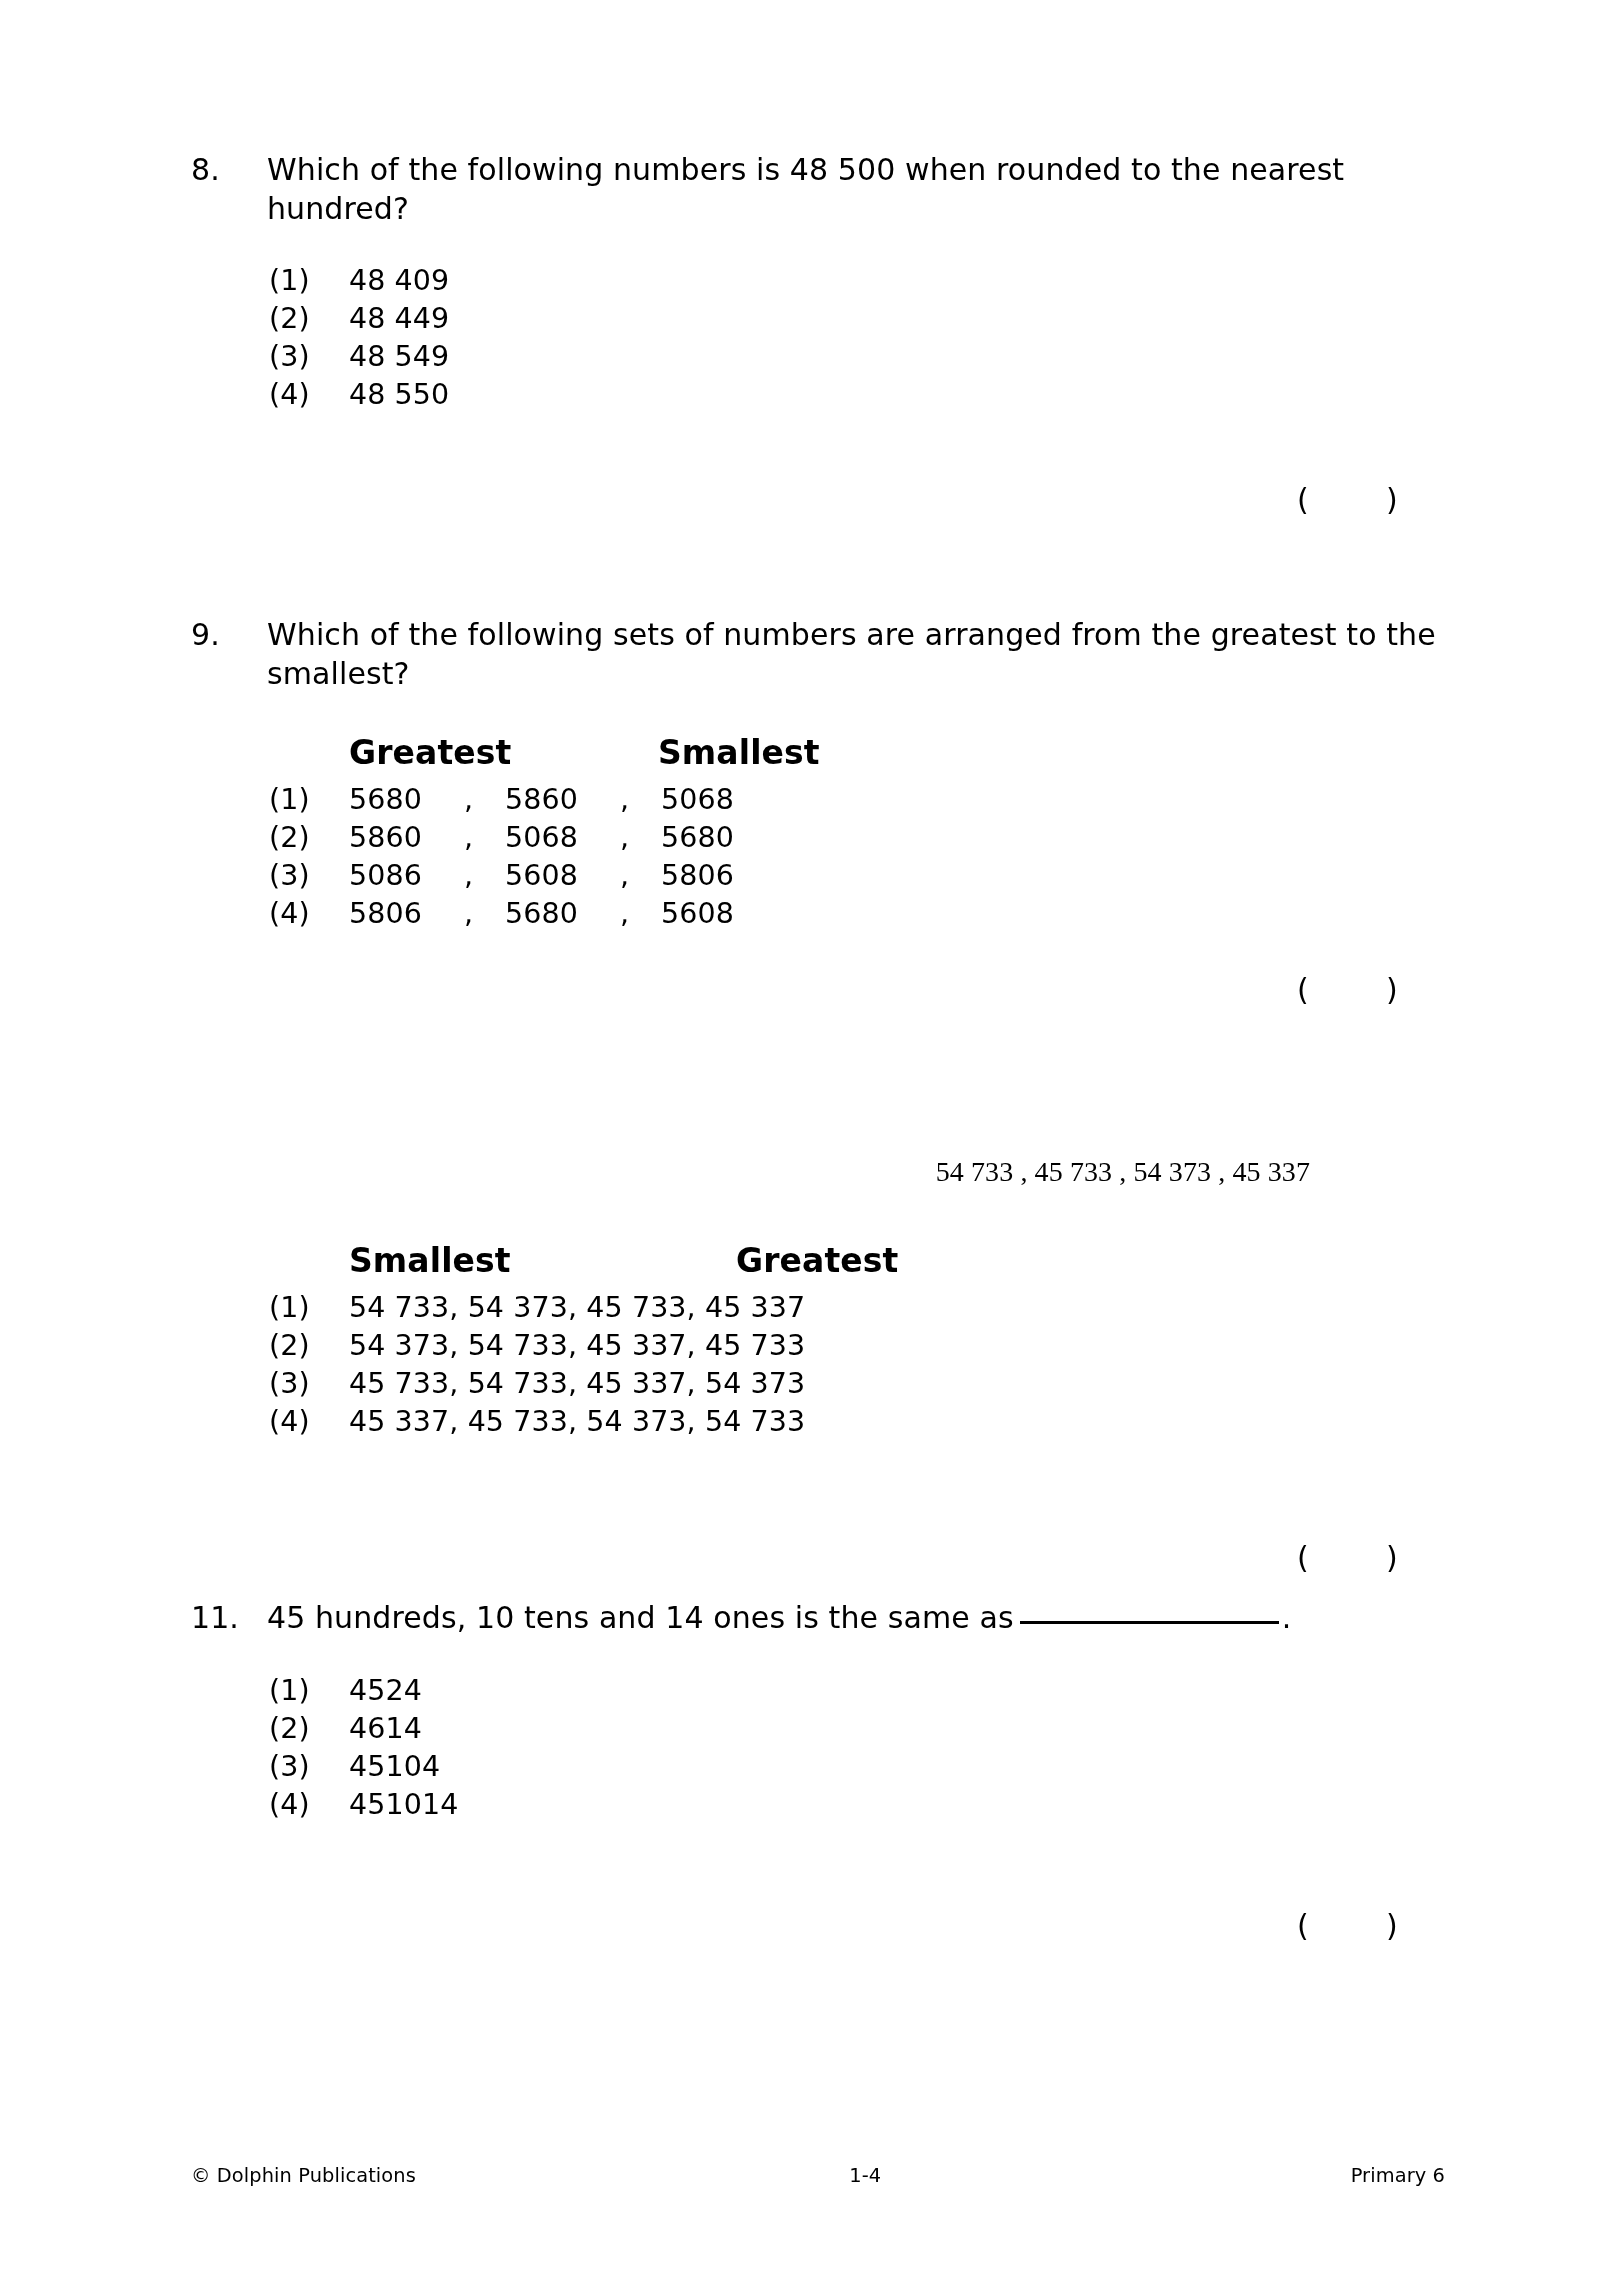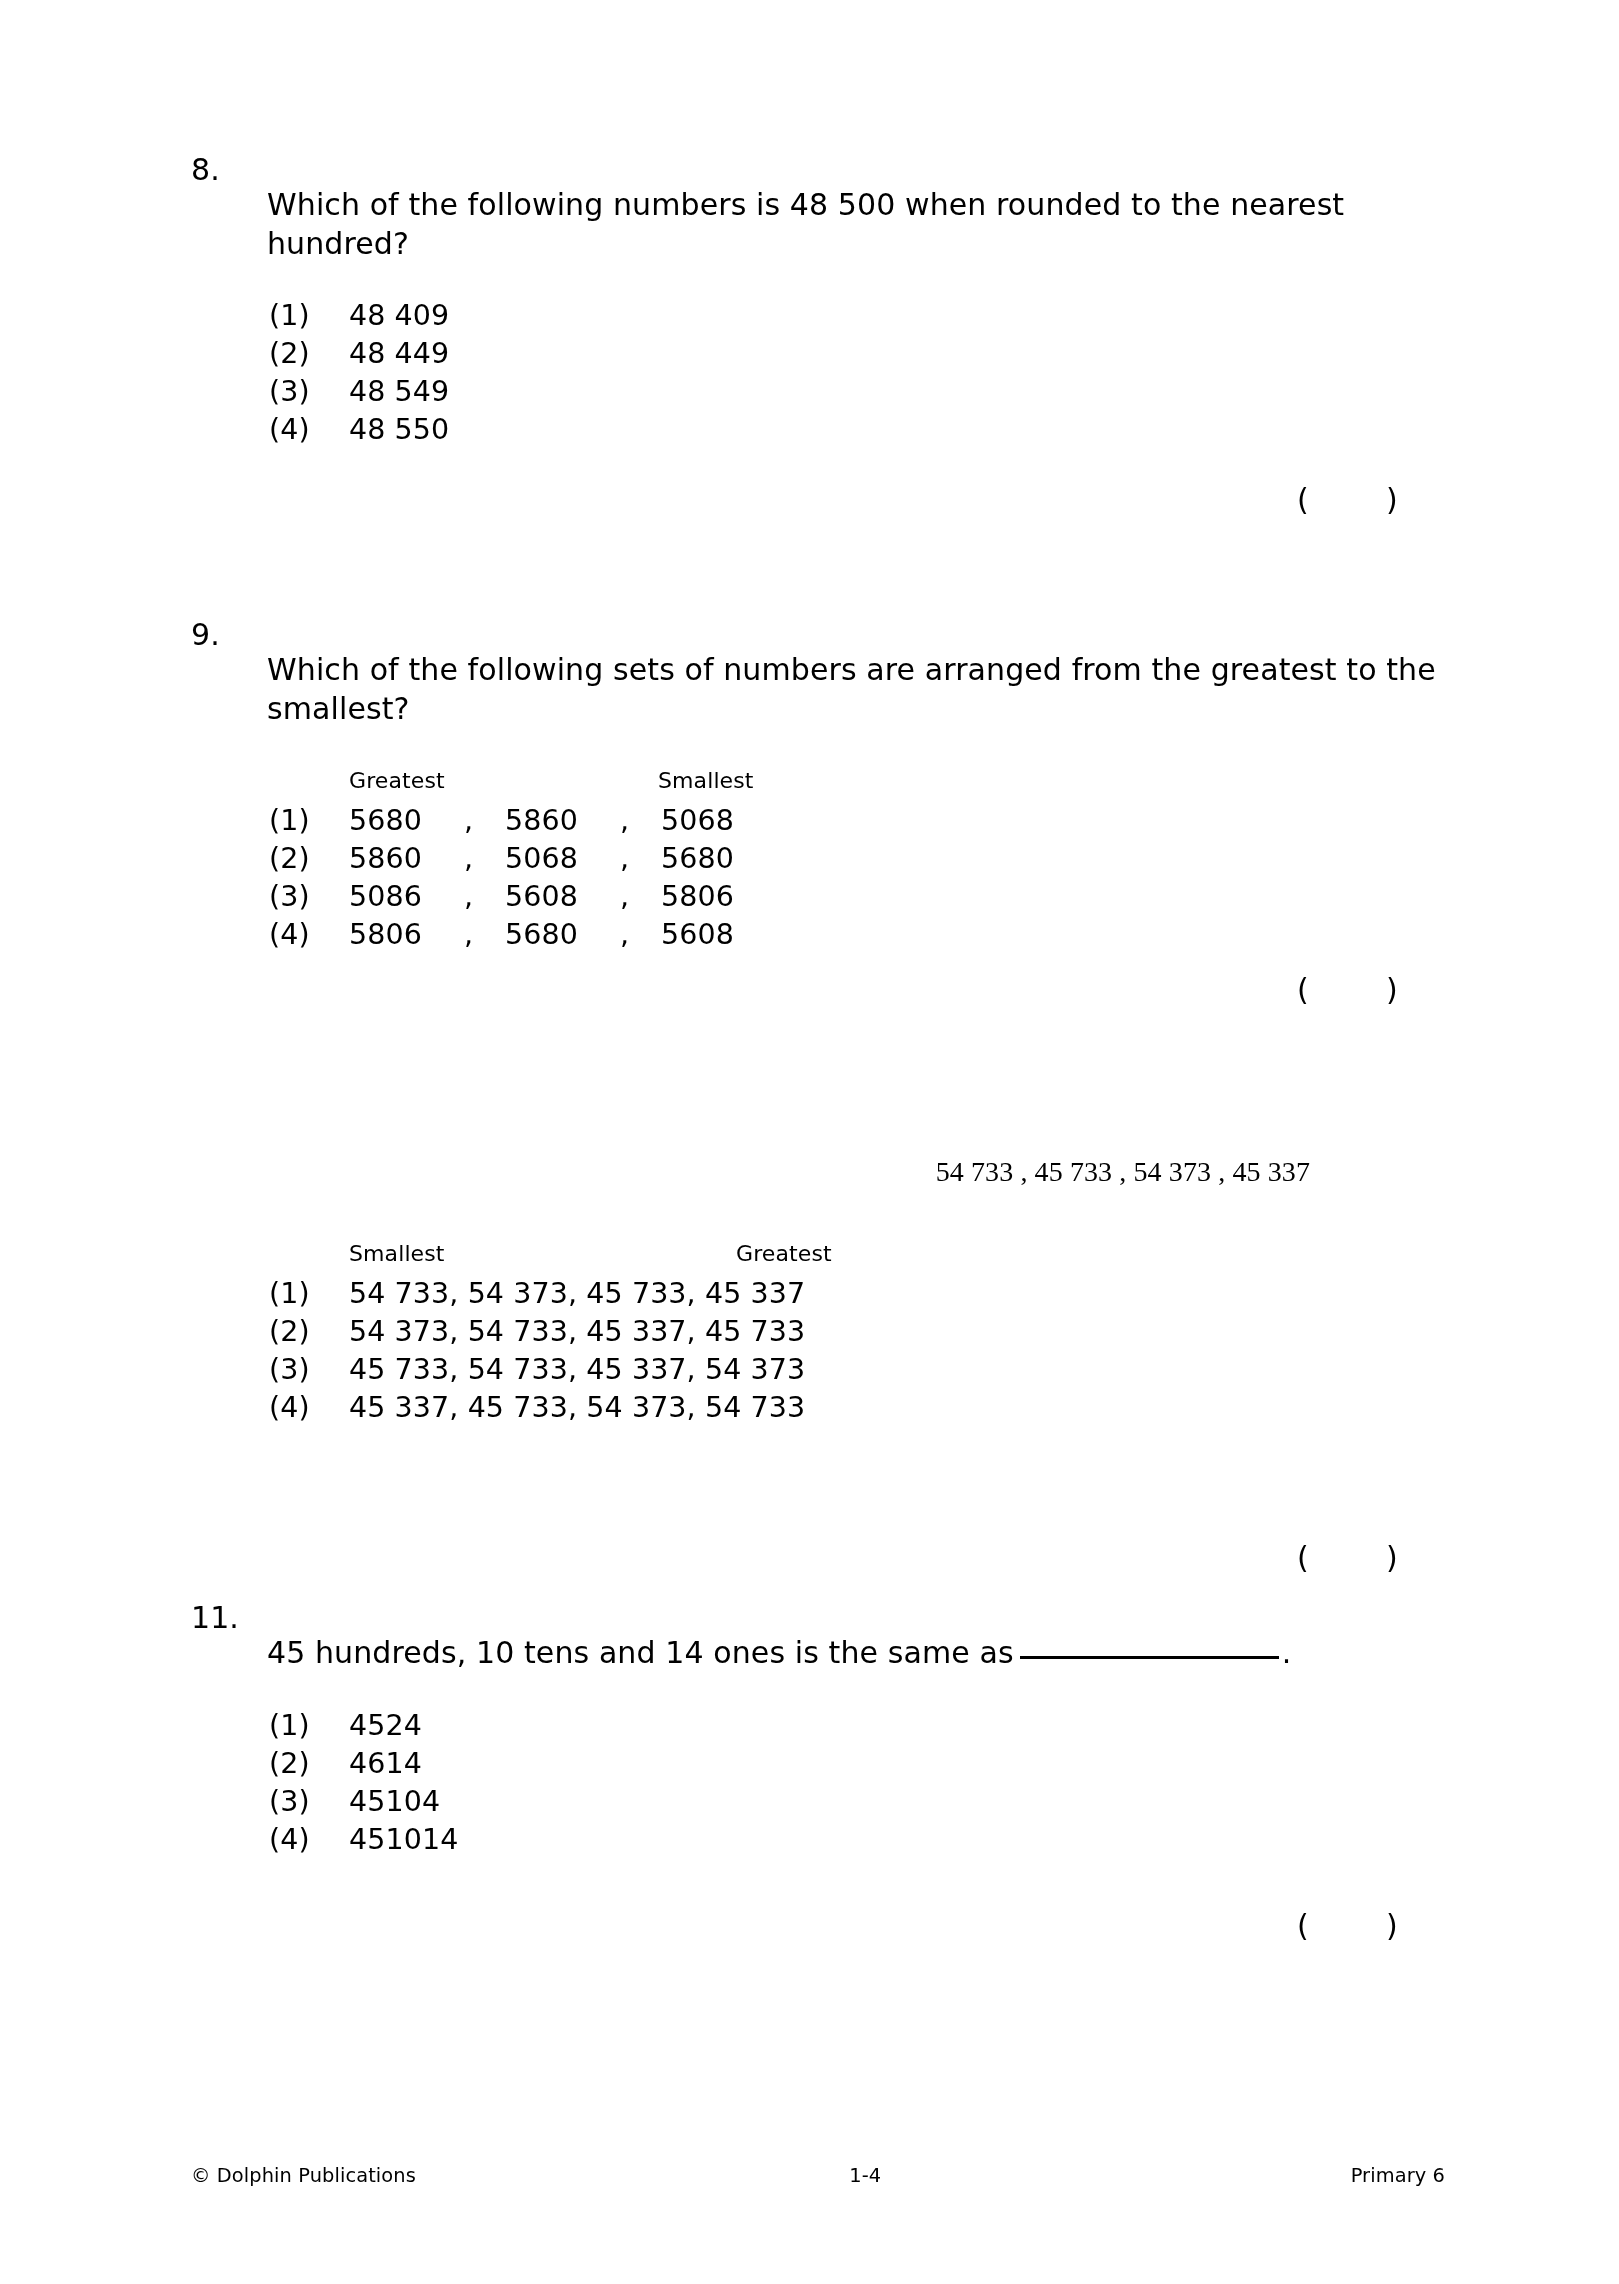--- a/index.html
+++ b/index.html
@@ -30,21 +30,20 @@
     font-size: 30px;
     line-height: 1.30;
     letter-spacing: 0.1px;
   }
   .q-num {
     flex: 0 0 76px;
     text-align: left;
   }
   .q-text {
     flex: 1 1 auto;
-    margin-top: 35px;
   }
 
   
   .options {
     margin-top: 23px;
   }
   .opt-row {
     display: flex;
     align-items: baseline;
     font-size: 28.5px;
@@ -72,22 +71,22 @@
     text-align: left;
   }
   .cols .c-comma {
     width: 41px;
     text-align: left;
   }
 
   
   .sub-head {
     display: flex;
-    font-weight: normal;
-    font-size: 22px;
+    font-weight: bold;
+    font-size: 33px;
     margin-left: 158px;
     letter-spacing: 0.1px;
   }
   .sub-head .sh-left { width: 309px; }
 
   
   .centered-list {
     text-align: right;
     font-size: 28px;
     letter-spacing: 0.1px;

